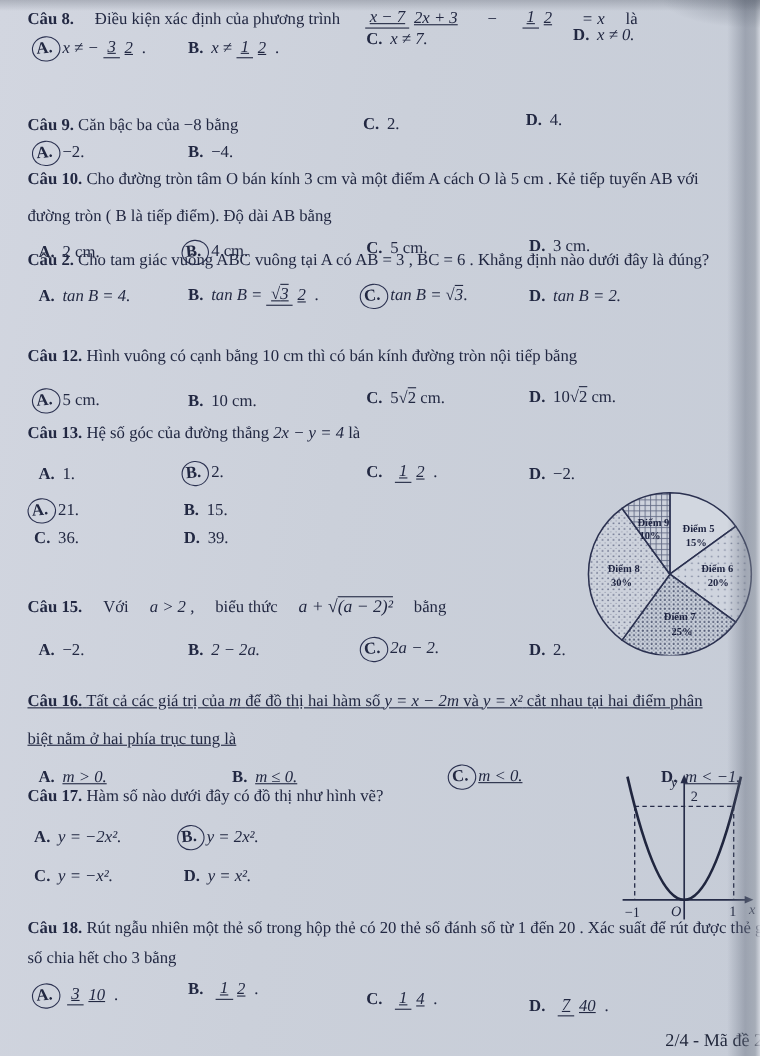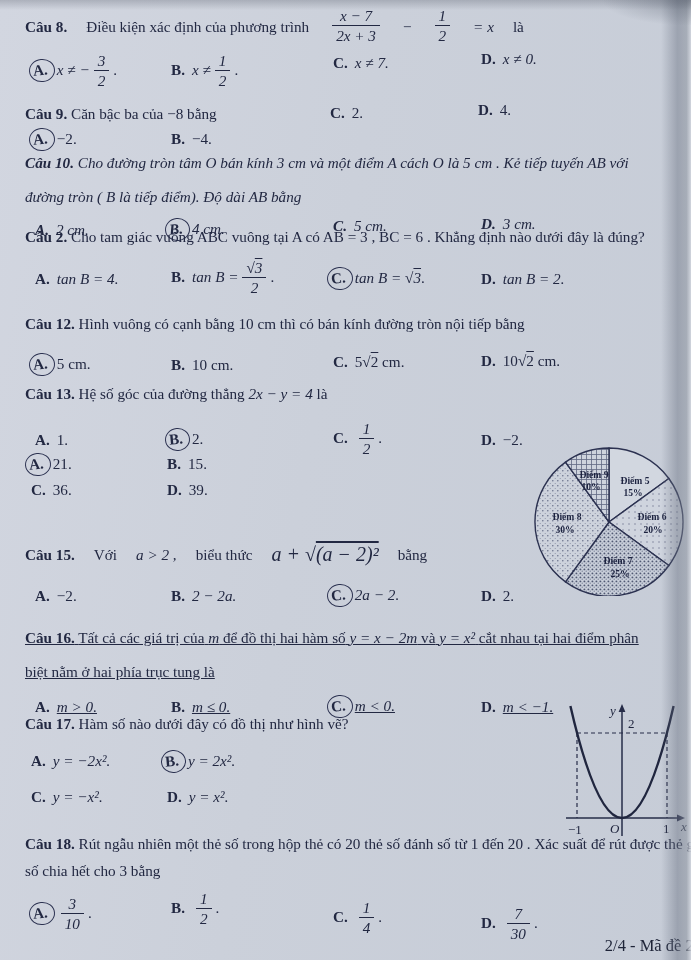--- a/index.html
+++ b/index.html
@@ -31,21 +31,21 @@
   .lh28{line-height:27px;}
   .m{font-style:italic;}
   .letter{font-weight:bold;margin-right:7px;display:inline-block;}
   .circled{
     border:1.7px solid #2b3150;border-radius:50%;
     padding:1px 6px 2px 3px;margin:-2px 2px -2px -6px;
     transform:rotate(-5deg);
   }
   .optrow{display:grid;grid-template-columns:136px 162px 148px auto;padding-left:10px;align-items:center;}
   .opt{white-space:nowrap;}
-  .frac{display:inline-flex;flex-direction:column;vertical-align:middle;text-align:center;line-height:1.12;margin:0 4px;position:relative;top:-1px;font-style:italic;}
+  .frac{display:inline-flex;flex-direction:row;vertical-align:middle;line-height:1.12;margin:0 4px;position:relative;top:-1px;font-style:italic;text-decoration:underline;}
   .frac .fn{padding:0 4px 1px;border-bottom:1.4px solid #222842;}
   .frac .fd{padding:1px 4px 0;}
   .rad{text-decoration:overline;}
   .headflex{display:flex;align-items:center;gap:19px;white-space:nowrap;}
   .grid2{display:grid;grid-template-columns:136px 200px;padding-left:6px;}
   .figure{position:absolute;z-index:2;}
   .footer{position:absolute;left:0;bottom:4px;width:97%;text-align:right;font-size:16.5px;color:#1e2438;padding-left:40px;}
   svg text{font-family:"Liberation Serif","DejaVu Serif",serif;}
 </style>
 </head>
@@ -80,21 +80,21 @@
     </div>
     <div class="opt">
       <span class="letter">B.</span><span class="m">x ≠</span><span class="frac">
           <span class="fn">1</span>
           <span class="fd">2</span>
         </span><span>.</span>
     </div>
     <div class="opt" style="transform:translateY(-9px);">
       <span class="letter">C.</span><span class="m">x ≠ 7.</span>
     </div>
-    <div class="opt" style="transform:translateY(-13px);">
+    <div class="opt" style="transform:translateY(-13px);margin-left:40px;">
       <span class="letter">D.</span><span class="m">x ≠ 0.</span>
     </div>
   </div>
 </div>
 
 <div class="q" style="top:103px;">
   <div class="qhead">
     <span class="qlabel">Câu 9.</span>
     <span>Căn bậc ba của −8 bằng</span>
   </div>
@@ -107,21 +107,21 @@
   <div style="display:grid;grid-template-columns:136px auto;padding-left:10px;margin-top:5px;">
     <div class="opt">
       <span class="letter circled">A.</span><span>−2.</span>
     </div>
     <div class="opt">
       <span class="letter">B.</span><span>−4.</span>
     </div>
   </div>
 </div>
 
-<div class="q" style="top:146px;font-style:italic;">
+<div class="q" style="top:146px;">
   <div class="qhead lh34">
     <span class="qlabel">Câu 10.</span>
     <span>Cho đường tròn tâm O bán kính 3 cm và một điểm A cách O là 5 cm . Kẻ tiếp tuyến AB với</span><br>
     <span>đường tròn ( B là tiếp điểm). Độ dài AB bằng</span>
   </div>
   <div class="optrow" style="margin-top:6px;">
     <div class="opt">
       <span class="letter">A.</span><span>2 cm.</span>
     </div>
     <div class="opt">
@@ -267,21 +267,21 @@
     </g>
   </svg>
 </div>
 
 <div class="q" style="top:543px;">
   <div class="headflex">
     <span class="qlabel">Câu 15.</span>
     <span>Với</span>
     <span class="m">a &gt; 2 ,</span>
     <span>biểu thức</span>
-    <span class="m" style="font-size:20px;"><span>a + √</span><span class="rad">(a − 2)²</span></span>
+    <span class="m" style="font-size:16px;"><span>a + √</span><span class="rad">(a − 2)²</span></span>
     <span>bằng</span>
   </div>
   <div class="optrow" style="margin-top:20px;">
     <div class="opt">
       <span class="letter">A.</span><span>−2.</span>
     </div>
     <div class="opt">
       <span class="letter">B.</span><span class="m">2 − 2a.</span>
     </div>
     <div class="opt">
@@ -298,21 +298,21 @@
     <span class="qlabel">Câu 16.</span>
     <span>Tất cả các giá trị của</span>
     <span class="m">m</span>
     <span>để đồ thị hai hàm số</span>
     <span class="m">y = x − 2m</span>
     <span>và</span>
     <span class="m">y = x²</span>
     <span>cắt nhau tại hai điểm phân</span><br>
     <span>biệt nằm ở hai phía trục tung là</span>
   </div>
-  <div class="optrow" style="margin-top:8px;">
+  <div class="optrow" style="margin-top:8px;gap:40px;">
     <div class="opt">
       <span class="letter">A.</span><span class="m">m &gt; 0.</span>
     </div>
     <div class="opt">
       <span class="letter">B.</span><span class="m">m ≤ 0.</span>
     </div>
     <div class="opt">
       <span class="letter circled">C.</span><span class="m">m &lt; 0.</span>
     </div>
     <div class="opt">
@@ -388,19 +388,19 @@
     </div>
     <div class="opt" style="transform:translateY(4px);">
       <span class="letter">C.</span><span class="frac">
           <span class="fn">1</span>
           <span class="fd">4</span>
         </span><span>.</span>
     </div>
     <div class="opt" style="transform:translateY(10px);">
       <span class="letter">D.</span><span class="frac">
           <span class="fn">7</span>
-          <span class="fd">30</span>
+          <span class="fd">40</span>
         </span><span>.</span>
     </div>
   </div>
 </div>
 
 <div class="footer">2/4 - Mã đề 235</div>
 
 </body></html>

